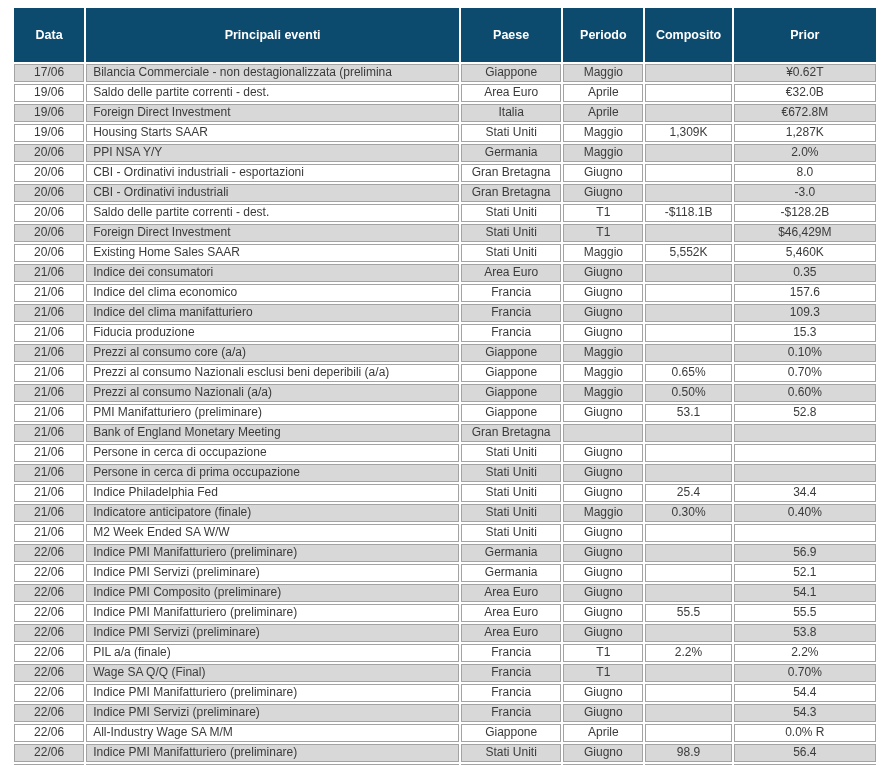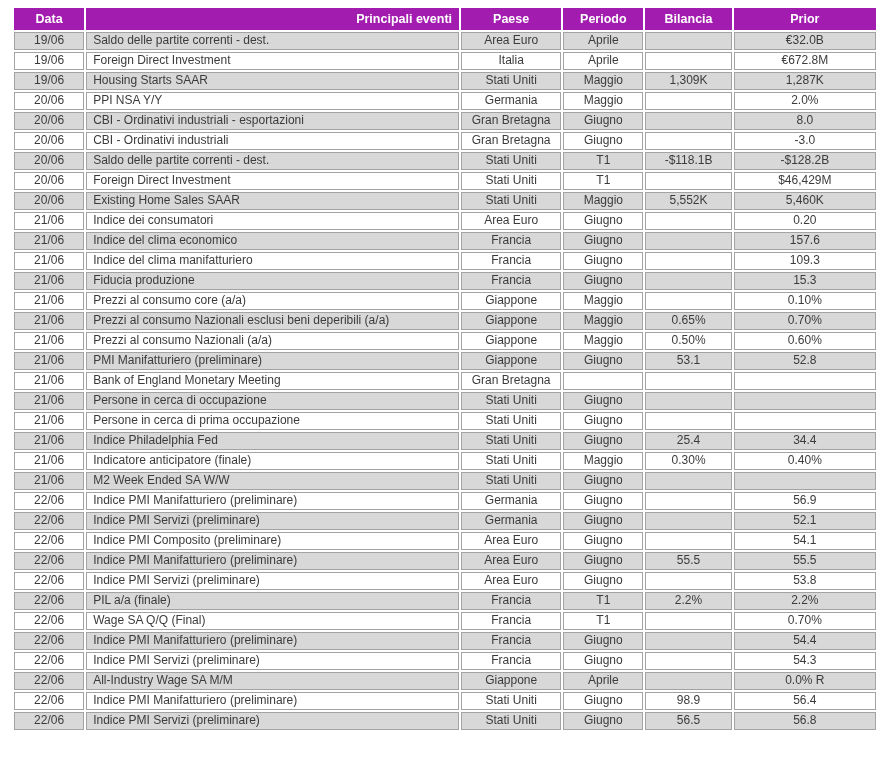--- a/index.html
+++ b/index.html
@@ -16,32 +16,32 @@
   }
   table.events {
     border-collapse: separate;
     border-spacing: 2px;
     table-layout: fixed;
     width: 866px;
     margin: 6px 0 0 12px;
     background: #ffffff;
   }
   table.events th {
-    background: #a21caf;
+    background: #0c4a6e;
     color: #ffffff;
     font-weight: bold;
     font-size: 12.5px;
     height: 16px;
-    padding: 2px 6px;
+    padding: 18px 6px;
     border: 1px solid transparent;
     text-align: center;
     white-space: nowrap;
     overflow: hidden;
   }
-  table.events th.col-evento { text-align: right; }
+  table.events th.col-evento { text-align: center; }
   table.events td {
     border: 1px solid #a3a3a3;
     color: #3b3b3b;
     font-size: 12px;
     line-height: 1.15;
     height: 14px;
     padding: 1px 6px;
     text-align: center;
     white-space: nowrap;
     overflow: hidden;
@@ -68,26 +68,34 @@
       <col class="c-periodo">
       <col class="c-consensus">
       <col class="c-prior">
     </colgroup>
     <thead>
       <tr>
         <th class="col-data">Data</th>
         <th class="col-evento">Principali eventi</th>
         <th class="col-paese">Paese</th>
         <th class="col-periodo">Periodo</th>
-        <th class="col-consensus">Bilancia</th>
+        <th class="col-consensus">Composito</th>
         <th class="col-prior">Prior</th>
       </tr>
     </thead>
     <tbody>
         <tr>
+          <td class="col-data">17/06</td>
+          <td class="col-evento">Bilancia Commerciale -  non destagionalizzata (prelimina</td>
+          <td class="col-paese">Giappone</td>
+          <td class="col-periodo">Maggio</td>
+          <td class="col-consensus"></td>
+          <td class="col-prior">¥0.62T</td>
+        </tr>
+        <tr>
           <td class="col-data">19/06</td>
           <td class="col-evento">Saldo delle partite correnti - dest.</td>
           <td class="col-paese">Area Euro</td>
           <td class="col-periodo">Aprile</td>
           <td class="col-consensus"></td>
           <td class="col-prior">€32.0B</td>
         </tr>
         <tr>
           <td class="col-data">19/06</td>
           <td class="col-evento">Foreign Direct Investment</td>
@@ -151,21 +159,21 @@
           <td class="col-periodo">Maggio</td>
           <td class="col-consensus">5,552K</td>
           <td class="col-prior">5,460K</td>
         </tr>
         <tr>
           <td class="col-data">21/06</td>
           <td class="col-evento">Indice dei consumatori</td>
           <td class="col-paese">Area Euro</td>
           <td class="col-periodo">Giugno</td>
           <td class="col-consensus"></td>
-          <td class="col-prior">0.20</td>
+          <td class="col-prior">0.35</td>
         </tr>
         <tr>
           <td class="col-data">21/06</td>
           <td class="col-evento">Indice del clima economico</td>
           <td class="col-paese">Francia</td>
           <td class="col-periodo">Giugno</td>
           <td class="col-consensus"></td>
           <td class="col-prior">157.6</td>
         </tr>
         <tr>

